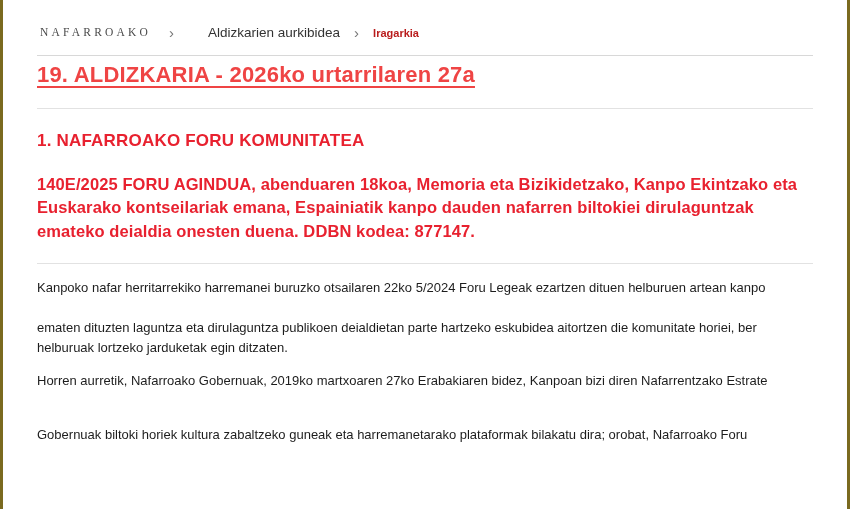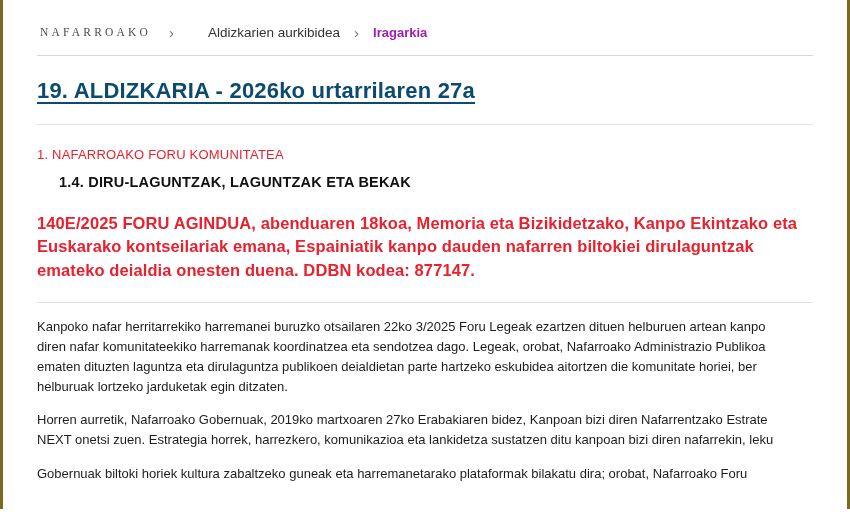--- a/index.html
+++ b/index.html
@@ -61,54 +61,54 @@
     margin: 0 2px;
   }
   .crumb-link {
     font-size: 13.5px;
     color: #333333;
     text-decoration: none;
     cursor: pointer;
     margin-left: 20px;
   }
   .crumb-current {
-    font-size: 13px;
-    color: #a21caf;
+    font-size: 11px;
+    color: #b91c1c;
     font-weight: bold;
     text-decoration: none;
     cursor: pointer;
   }
 
   .hr-light {
     border: none;
     border-top: 1px solid #d8d8d8;
     margin: 14px 0 0 0;
   }
 
   
   .doc-title {
-    margin: 22px 0 0 0;
+    margin: 6px 0 0 0;
     font-size: 22px;
     font-weight: bold;
-    color: #0c4a6e;
+    color: #ef4444;
     text-decoration: underline;
     text-underline-offset: 4px;
     letter-spacing: 0.2px;
   }
   .hr-under-title {
     border: none;
     border-top: 1px solid #e2e2e2;
     margin: 20px 0 0 0;
   }
 
   
   .sec-1 {
     margin: 22px 0 0 0;
-    font-size: 13px;
-    font-weight: normal;
+    font-size: 17px;
+    font-weight: bold;
     color: #e8212f;
     letter-spacing: 0.2px;
   }
   .sec-2 {
     margin: 12px 0 0 22px;
     font-size: 14.5px;
     font-weight: bold;
     color: #111111;
     letter-spacing: 0.2px;
   }
@@ -152,36 +152,35 @@
       <a class="crumb-current">Iragarkia</a>
     </div>
 
     <hr class="hr-light">
 
     <h1 class="doc-title">19. ALDIZKARIA - 2026ko urtarrilaren 27a</h1>
 
     <hr class="hr-under-title">
 
     <h2 class="sec-1">1. NAFARROAKO FORU KOMUNITATEA</h2>
-    <h3 class="sec-2">1.4. DIRU-LAGUNTZAK, LAGUNTZAK ETA BEKAK</h3>
 
     <div class="headline">140E/2025 FORU AGINDUA, abenduaren 18koa, Memoria eta Bizikidetzako, Kanpo Ekintzako eta Euskarako kontseilariak emana, Espainiatik kanpo dauden nafarren biltokiei dirulaguntzak emateko deialdia onesten duena. DDBN kodea: 877147.</div>
 
     <hr class="hr-body">
 
     <p class="para">
-      <span>Kanpoko nafar herritarrekiko harremanei buruzko otsailaren 22ko 3/2025 Foru Legeak ezartzen dituen helburuen artean kanpo</span><br>
-      <span>diren nafar komunitateekiko harremanak koordinatzea eta sendotzea dago. Legeak, orobat, Nafarroako Administrazio Publikoa</span><br>
+      <span>Kanpoko nafar herritarrekiko harremanei buruzko otsailaren 22ko 5/2024 Foru Legeak ezartzen dituen helburuen artean kanpo</span><br>
+      <br>
       <span>ematen dituzten laguntza eta dirulaguntza publikoen deialdietan parte hartzeko eskubidea aitortzen die komunitate horiei, ber</span><br>
       <span>helburuak lortzeko jarduketak egin ditzaten.</span>
     </p>
 
     <p class="para">
       <span>Horren aurretik, Nafarroako Gobernuak, 2019ko martxoaren 27ko Erabakiaren bidez, Kanpoan bizi diren Nafarrentzako Estrate</span><br>
-      <span>NEXT onetsi zuen. Estrategia horrek, harrezkero, komunikazioa eta lankidetza sustatzen ditu kanpoan bizi diren nafarrekin, leku</span><br>
+      <br>
     </p>
 
     <p class="para">
       <span>Gobernuak biltoki horiek kultura zabaltzeko guneak eta harremanetarako plataformak bilakatu dira; orobat, Nafarroako Foru</span>
     </p>
 
   </div>
 </div>
 
 </body></html>

